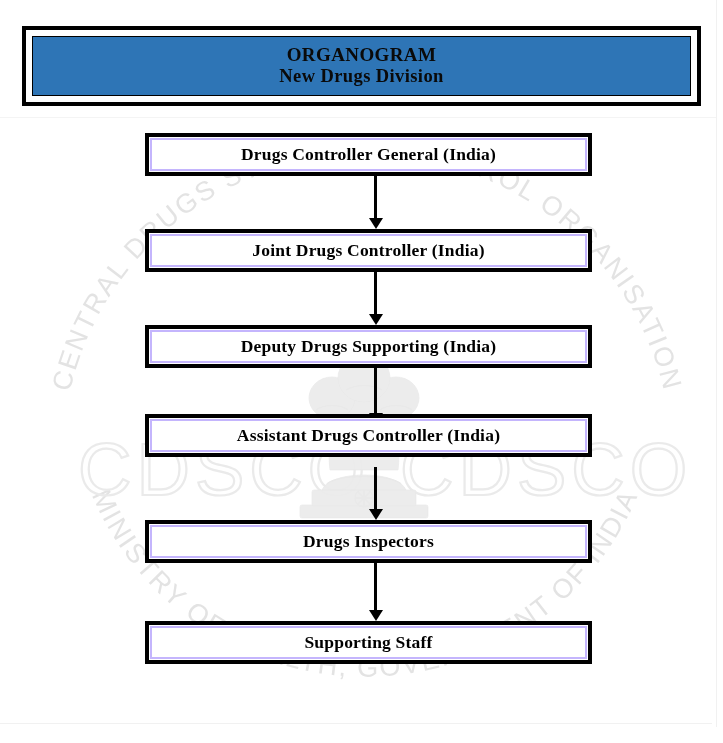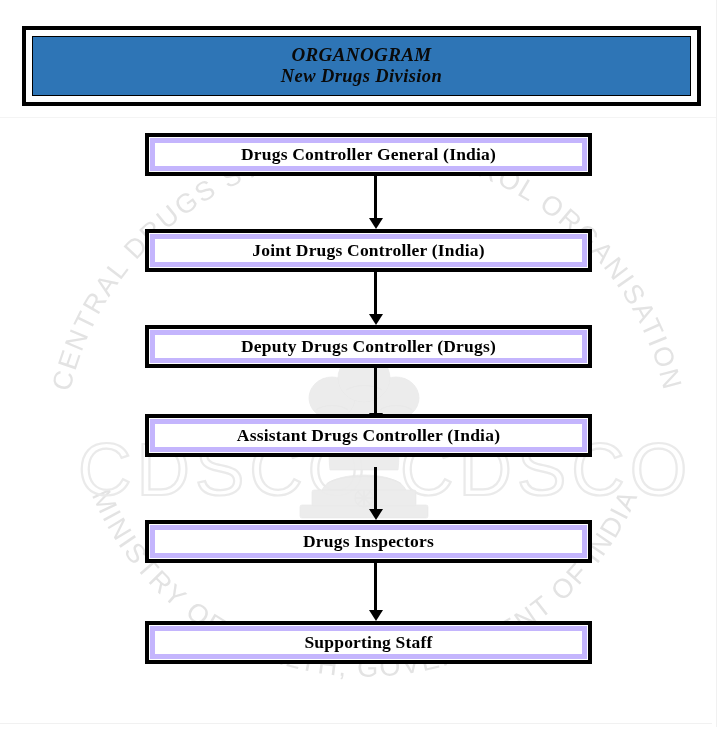--- a/index.html
+++ b/index.html
@@ -72,21 +72,20 @@
     position: absolute;
     left: 22px;
     top: 26px;
     width: 679px;
     height: 80px;
     z-index: 3;
     box-sizing: border-box;
     border: 4px solid #000000;
     background: #ffffff;
     padding: 6px;
-    font-style: italic;
   }
   #header-banner .banner-inner {
     width: 100%;
     height: 100%;
     box-sizing: border-box;
     border: 1px solid #000000;
     background: #2e75b6;
     display: flex;
     flex-direction: column;
     align-items: center;
@@ -111,21 +110,21 @@
     z-index: 3;
     box-sizing: border-box;
     border: 4px solid #000000;
     background: #ffffff;
     padding: 1px;
   }
   .org-box .box-inner {
     width: 100%;
     height: 100%;
     box-sizing: border-box;
-    border: 5px solid #c4b5fd;
+    border: 2px solid #c4b5fd;
     background: #ffffff;
     display: flex;
     align-items: center;
     justify-content: center;
   }
   .box-label {
     color: #000000;
     font-weight: bold;
     font-size: 17.5px;
     letter-spacing: 0.2px;
@@ -234,21 +233,21 @@
   </div>
 
   <div class="org-box" style="top:229px">
     <div class="box-inner">
       <span class="box-label">Joint Drugs Controller (India)</span>
     </div>
   </div>
 
   <div class="org-box" style="top:325px">
     <div class="box-inner">
-      <span class="box-label">Deputy Drugs Controller (Drugs)</span>
+      <span class="box-label">Deputy Drugs Supporting (India)</span>
     </div>
   </div>
 
   <div class="org-box" style="top:414px">
     <div class="box-inner">
       <span class="box-label">Assistant Drugs Controller (India)</span>
     </div>
   </div>
 
   <div class="org-box" style="top:520px">

